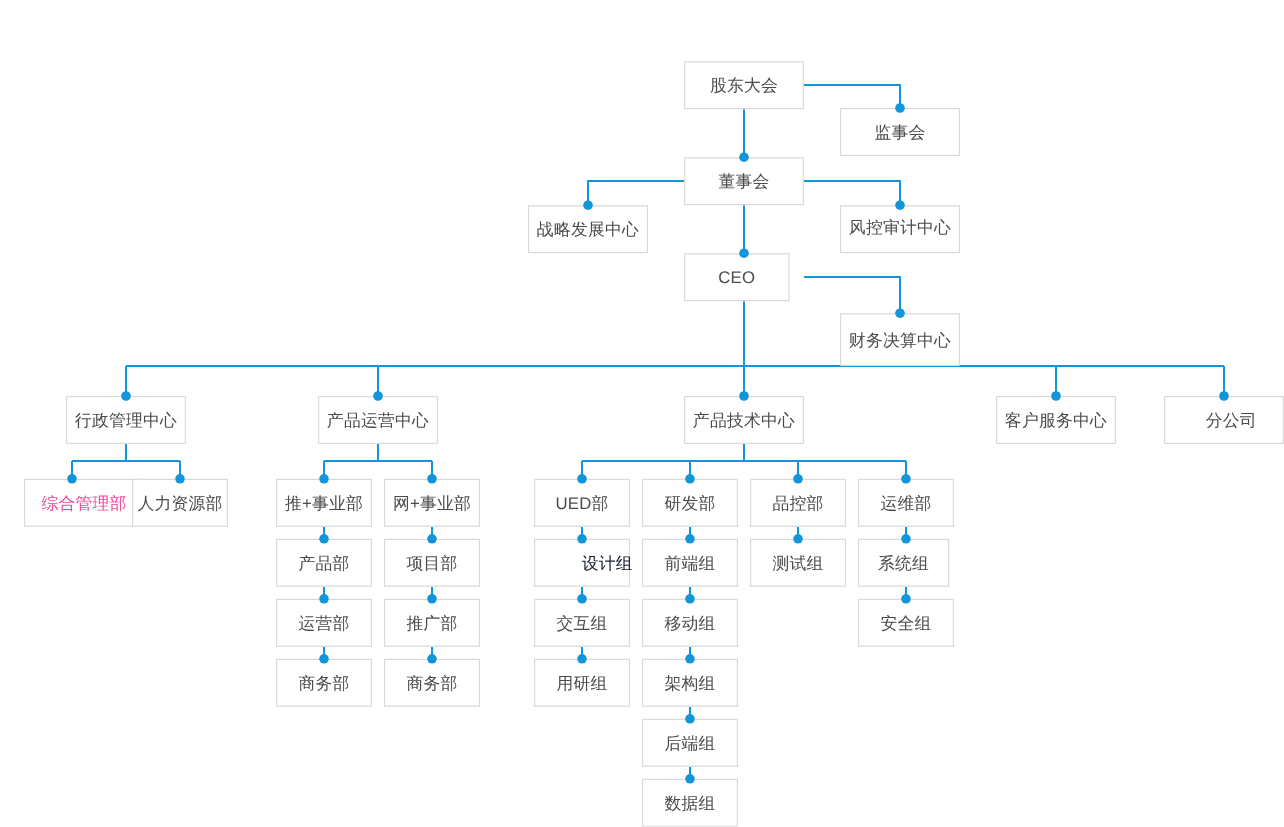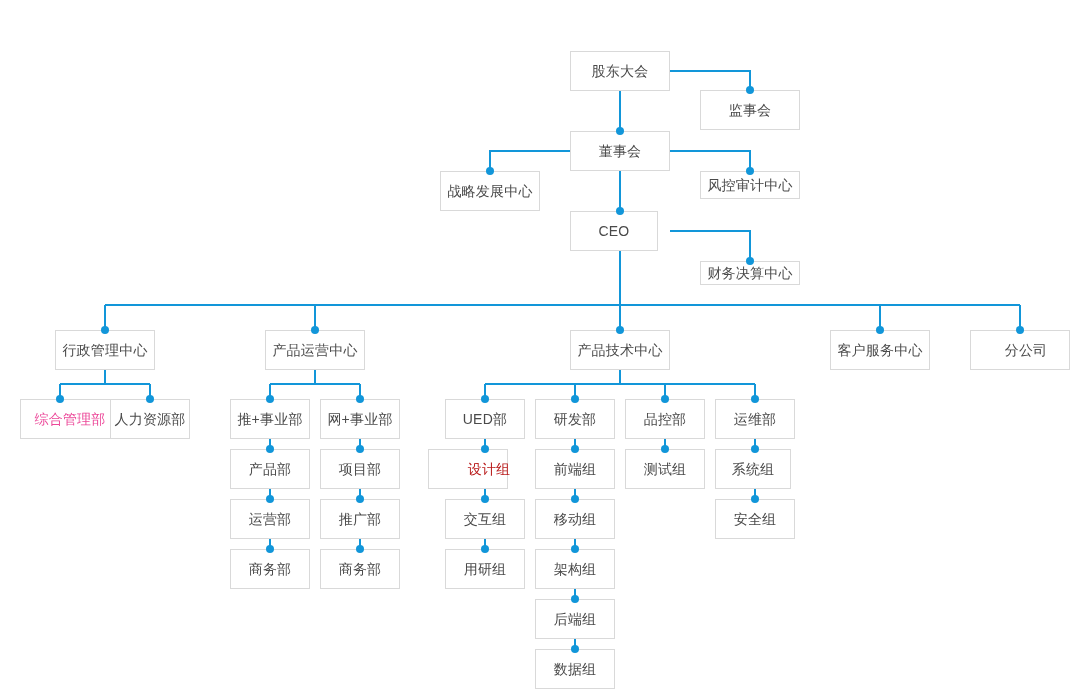--- a/index.html
+++ b/index.html
@@ -94,27 +94,27 @@
     </div>
     <div class="node" style="left: 700px; top: 90px; width: 100px; height: 40px; border-color: rgb(217, 217, 217); background-color: rgb(255, 255, 255); color: rgb(74, 74, 74);">
       <span class="node-label">监事会</span>
     </div>
     <div class="node" style="left: 570px; top: 131px; width: 100px; height: 40px; border-color: rgb(217, 217, 217); background-color: rgb(255, 255, 255); color: rgb(74, 74, 74);">
       <span class="node-label">董事会</span>
     </div>
     <div class="node" style="left: 440px; top: 171px; width: 100px; height: 40px; border-color: rgb(217, 217, 217); background-color: rgb(255, 255, 255); color: rgb(74, 74, 74);">
       <span class="node-label">战略发展中心</span>
     </div>
-    <div class="node" style="left: 700px; top: 171px; width: 100px; height: 28px; border-color: rgb(217, 217, 217); background-color: rgb(255, 255, 255); color: rgb(74, 74, 74);">
+    <div class="node" style="left: 700px; top: 171px; width: 100px; height: 40px; border-color: rgb(217, 217, 217); background-color: rgb(255, 255, 255); color: rgb(74, 74, 74); font-family: Liberation Mono, monospace;">
       <span class="node-label">风控审计中心</span>
     </div>
     <div class="node" style="left: 570px; top: 211px; width: 88px; height: 40px; border-color: rgb(217, 217, 217); background-color: rgb(255, 255, 255); color: rgb(74, 74, 74);">
       <span class="node-label">CEO</span>
     </div>
-    <div class="node" style="left: 700px; top: 261px; width: 100px; height: 24px; border-color: rgb(217, 217, 217); background-color: rgb(255, 255, 255); color: rgb(74, 74, 74); text-align: center;">
+    <div class="node" style="left: 700px; top: 261px; width: 100px; height: 44px; border-color: rgb(217, 217, 217); background-color: rgb(255, 255, 255); color: rgb(74, 74, 74); text-align: center;">
       <span class="node-label">财务决算中心</span>
     </div>
     <div class="node" style="left: 55px; top: 330px; width: 100px; height: 40px; border-color: rgb(217, 217, 217); background-color: rgb(255, 255, 255); color: rgb(74, 74, 74);">
       <span class="node-label">行政管理中心</span>
     </div>
     <div class="node" style="left: 265px; top: 330px; width: 100px; height: 40px; border-color: rgb(217, 217, 217); background-color: rgb(255, 255, 255); color: rgb(74, 74, 74);">
       <span class="node-label">产品运营中心</span>
     </div>
     <div class="node" style="left: 570px; top: 330px; width: 100px; height: 40px; border-color: rgb(217, 217, 217); background-color: rgb(255, 255, 255); color: rgb(74, 74, 74);">
       <span class="node-label">产品技术中心</span>
@@ -151,21 +151,21 @@
     </div>
     <div class="node" style="left: 320px; top: 499px; width: 80px; height: 40px; border-color: rgb(217, 217, 217); background-color: rgb(255, 255, 255); color: rgb(74, 74, 74);">
       <span class="node-label">推广部</span>
     </div>
     <div class="node" style="left: 320px; top: 549px; width: 80px; height: 40px; border-color: rgb(217, 217, 217); background-color: rgb(255, 255, 255); color: rgb(74, 74, 74);">
       <span class="node-label">商务部</span>
     </div>
     <div class="node" style="left: 445px; top: 399px; width: 80px; height: 40px; border-color: rgb(217, 217, 217); background-color: rgb(255, 255, 255); color: rgb(74, 74, 74);">
       <span class="node-label">UED部</span>
     </div>
-    <div class="node" style="left: 428px; top: 449px; width: 80px; height: 40px; border-color: rgb(217, 217, 217); background-color: rgb(255, 255, 255); color: #b91c1c; padding-left: 42px;">
+    <div class="node" style="left: 445px; top: 449px; width: 80px; height: 40px; border-color: rgb(217, 217, 217); background-color: rgb(255, 255, 255); color: #0f172a; padding-left: 42px;">
       <span class="node-label">设计组</span>
     </div>
     <div class="node" style="left: 445px; top: 499px; width: 80px; height: 40px; border-color: rgb(217, 217, 217); background-color: rgb(255, 255, 255); color: rgb(74, 74, 74);">
       <span class="node-label">交互组</span>
     </div>
     <div class="node" style="left: 445px; top: 549px; width: 80px; height: 40px; border-color: rgb(217, 217, 217); background-color: rgb(255, 255, 255); color: rgb(74, 74, 74);">
       <span class="node-label">用研组</span>
     </div>
     <div class="node" style="left: 535px; top: 399px; width: 80px; height: 40px; border-color: rgb(217, 217, 217); background-color: rgb(255, 255, 255); color: rgb(74, 74, 74);">
       <span class="node-label">研发部</span>

